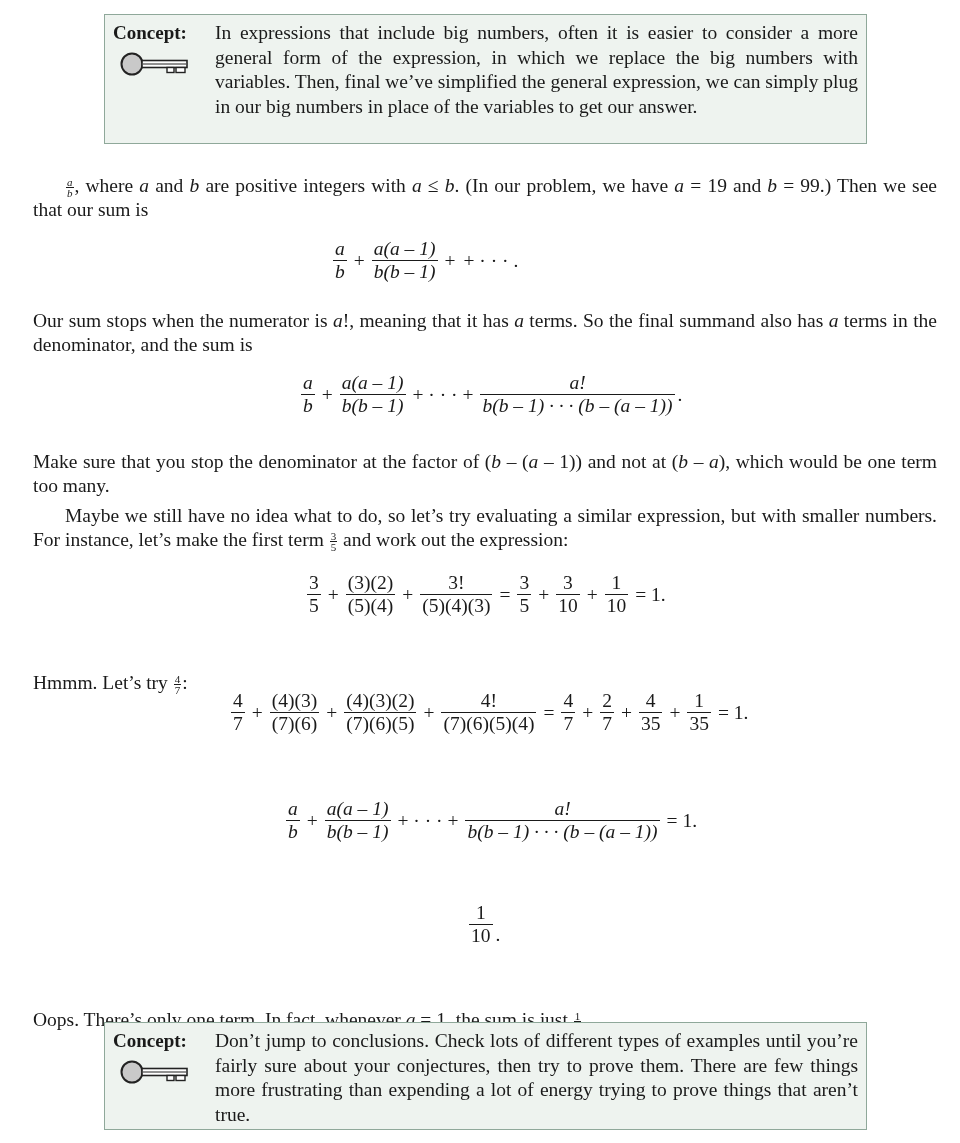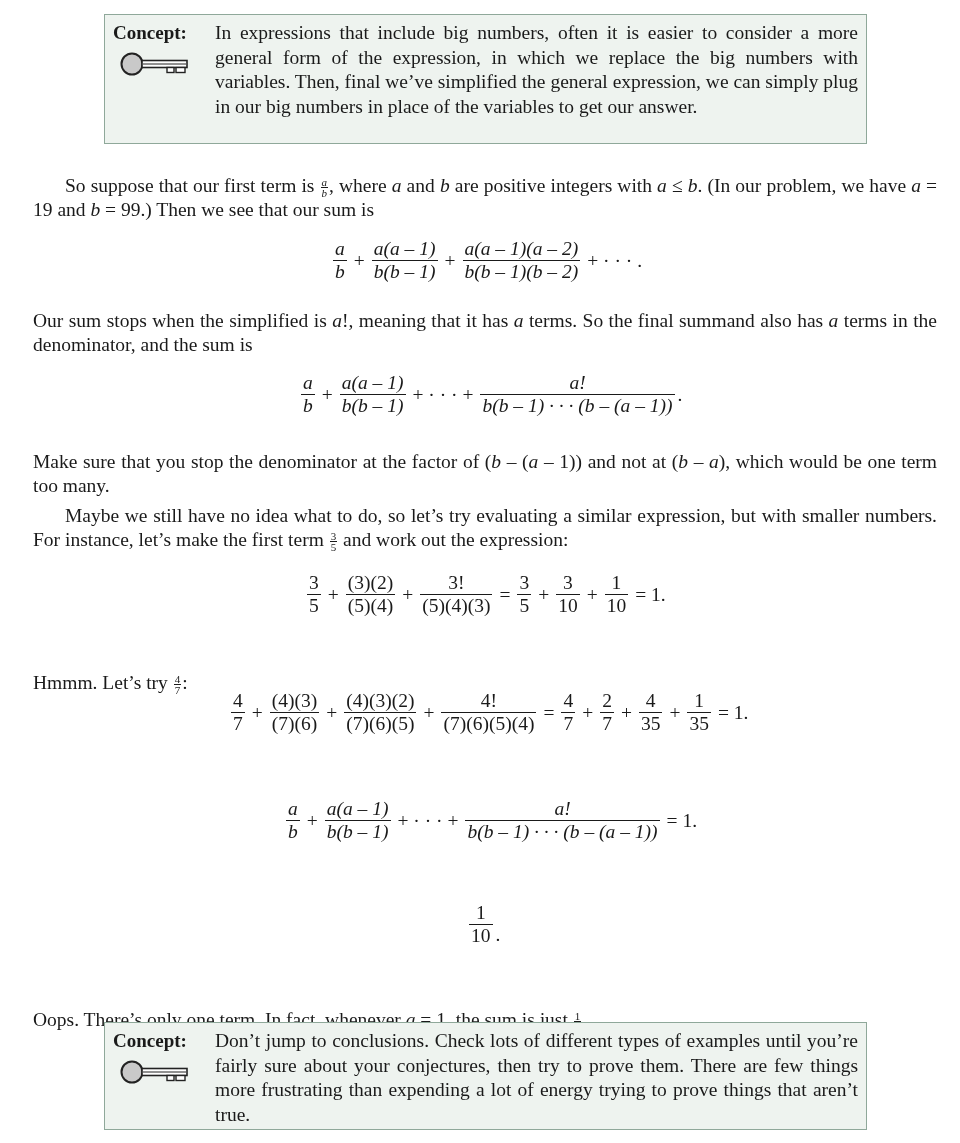--- a/index.html
+++ b/index.html
@@ -94,46 +94,42 @@
         <rect x="23" y="9.5" width="45" height="7" fill="#fff" stroke="#222" stroke-width="1.6"></rect>
         <line x1="24" y1="13" x2="67" y2="13" stroke="#222" stroke-width="1"></line>
         <rect x="48" y="16.5" width="7" height="5" fill="#fff" stroke="#222" stroke-width="1.4"></rect>
         <rect x="57" y="16.5" width="9" height="5" fill="#fff" stroke="#222" stroke-width="1.4"></rect>
       </svg>
     </div>
     <div class="concept-text">In expressions that include big numbers, often it is easier to consider a more general form of the expression, in which we replace the big numbers with variables. Then, final we’ve simplified the general expression, we can simply plug in our big numbers in place of the variables to get our answer.</div>
   </div>
 
   <div class="para" style="top:174px;">
-    <span class="indent"></span><span>So suppose that our first term is </span><span class="ifrac">
+    <span class="indent"></span><span class="ifrac">
         <span class="var">a</span>
         <span class="var">b</span>
       </span><span>, where </span><i>a</i><span> and </span><i>b</i><span> are positive integers with </span><i>a</i><span> ≤ </span><i>b</i><span>. (In our problem, we have </span><i>a</i><span> = 19 and </span><i>b</i><span> = 99.) Then we see that our sum is</span>
   </div>
 
   <div class="dmath" style="left:330px; top:238px;">
     <span class="frac">
         <span class="num var">a</span>
         <span class="den var">b</span>
       </span>
     <span class="op">+</span>
     <span class="frac">
         <span class="num var">a(a – 1)</span>
         <span class="den var">b(b – 1)</span>
       </span>
     <span class="op">+</span>
-    <span class="frac">
-        <span class="num var">a(a – 1)(a – 2)</span>
-        <span class="den var">b(b – 1)(b – 2)</span>
-      </span>
     <span class="op">+ · · · .</span>
   </div>
 
   <div class="para" style="top:309px;">
-    <span>Our sum stops when the simplified is </span><i>a</i><span>!, meaning that it has </span><i>a</i><span> terms. So the final summand also has </span><i>a</i><span> terms in the denominator, and the sum is</span>
+    <span>Our sum stops when the numerator is </span><i>a</i><span>!, meaning that it has </span><i>a</i><span> terms. So the final summand also has </span><i>a</i><span> terms in the denominator, and the sum is</span>
   </div>
 
   <div class="dmath" style="left:298px; top:372px;">
     <span class="frac">
         <span class="num var">a</span>
         <span class="den var">b</span>
       </span>
     <span class="op">+</span>
     <span class="frac">
         <span class="num var">a(a – 1)</span>

